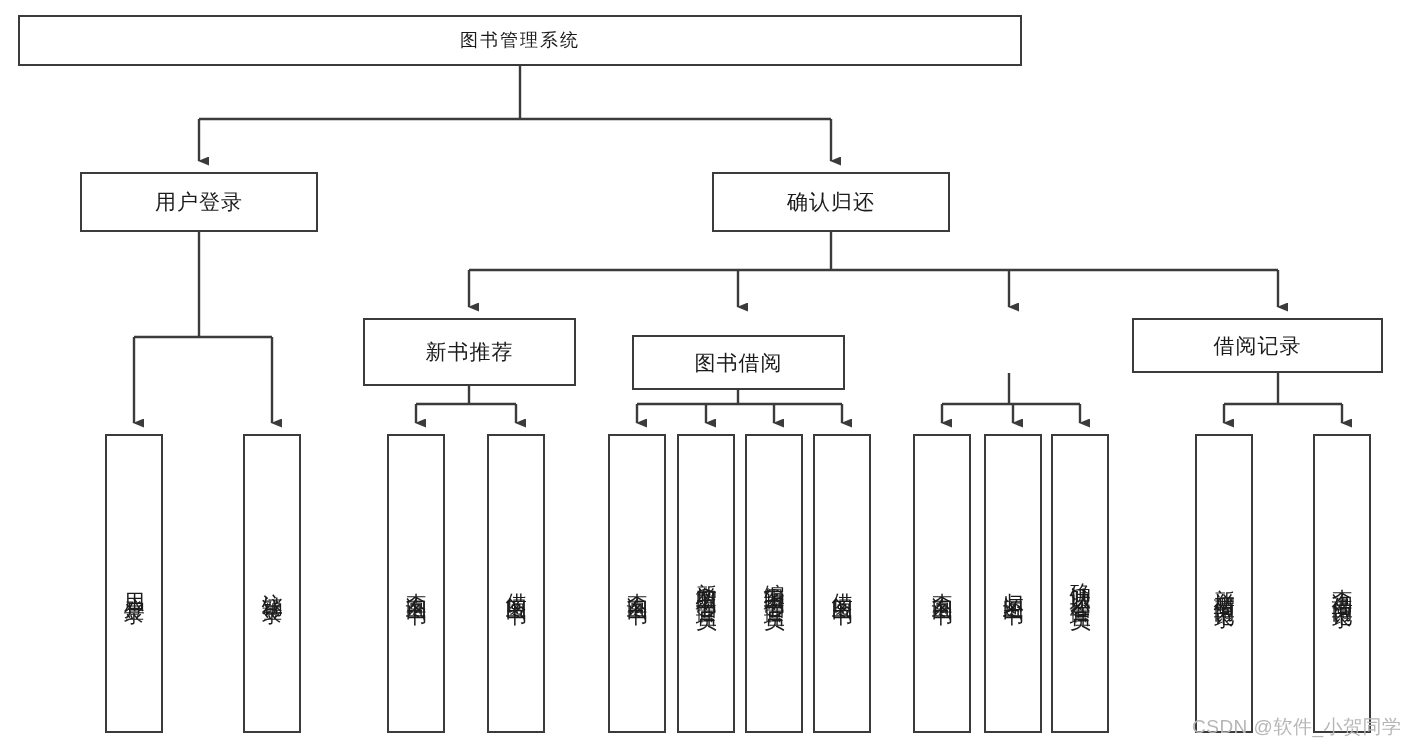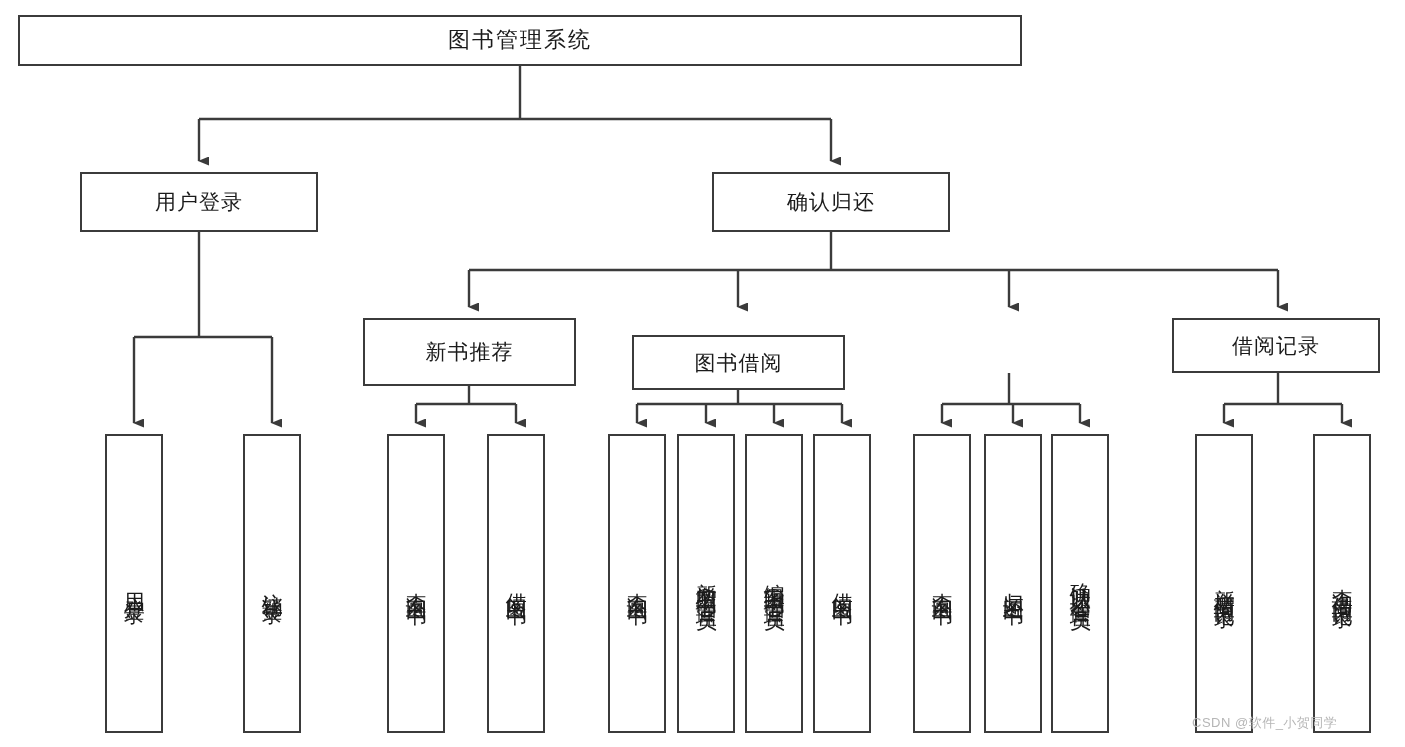--- a/index.html
+++ b/index.html
@@ -45,29 +45,29 @@
   .node.vertical {
     writing-mode: vertical-rl;
     text-orientation: upright;
     font-size: 21px;
     line-height: 1.35;
     letter-spacing: 4px;
     padding: 6px 0;
     text-align: center;
   }
   .node.root {
-    font-size: 22px;
+    font-size: 18px;
     letter-spacing: 2px;
   }
   .node-label {
     display: block;
   }
   .watermark {
     position: absolute;
-    font-size: 13px;
+    font-size: 19px;
     color: #b6b6b6;
     letter-spacing: 0.5px;
     white-space: nowrap;
     user-select: none;
   }
 </style>
 </head>
 <body>
 
 <div id="diagram-root">
@@ -148,21 +148,21 @@
 
   <div class="node horizontal" style="left:363px; top:318px; width:213px; height:68px;">
     <span class="node-label">新书推荐</span>
   </div>
 
   <div class="node horizontal" style="left:632px; top:318px; width:213px; height:55px;margin-top:17px;">
     <span class="node-label">图书借阅</span>
   </div>
 
 
-  <div class="node horizontal" style="left:1172px; top:318px; width:208px; height:55px;text-align:right;">
+  <div class="node horizontal" style="left:1132px; top:318px; width:251px; height:55px;text-align:right;">
     <span class="node-label">借阅记录</span>
   </div>
 
   <div class="node vertical" style="left:105px; top:434px; width:58px; height:299px;">
     <span class="node-label">用户登录</span>
   </div>
 
   <div class="node vertical" style="left:243px; top:434px; width:58px; height:299px;">
     <span class="node-label">注销登录</span>
   </div>

